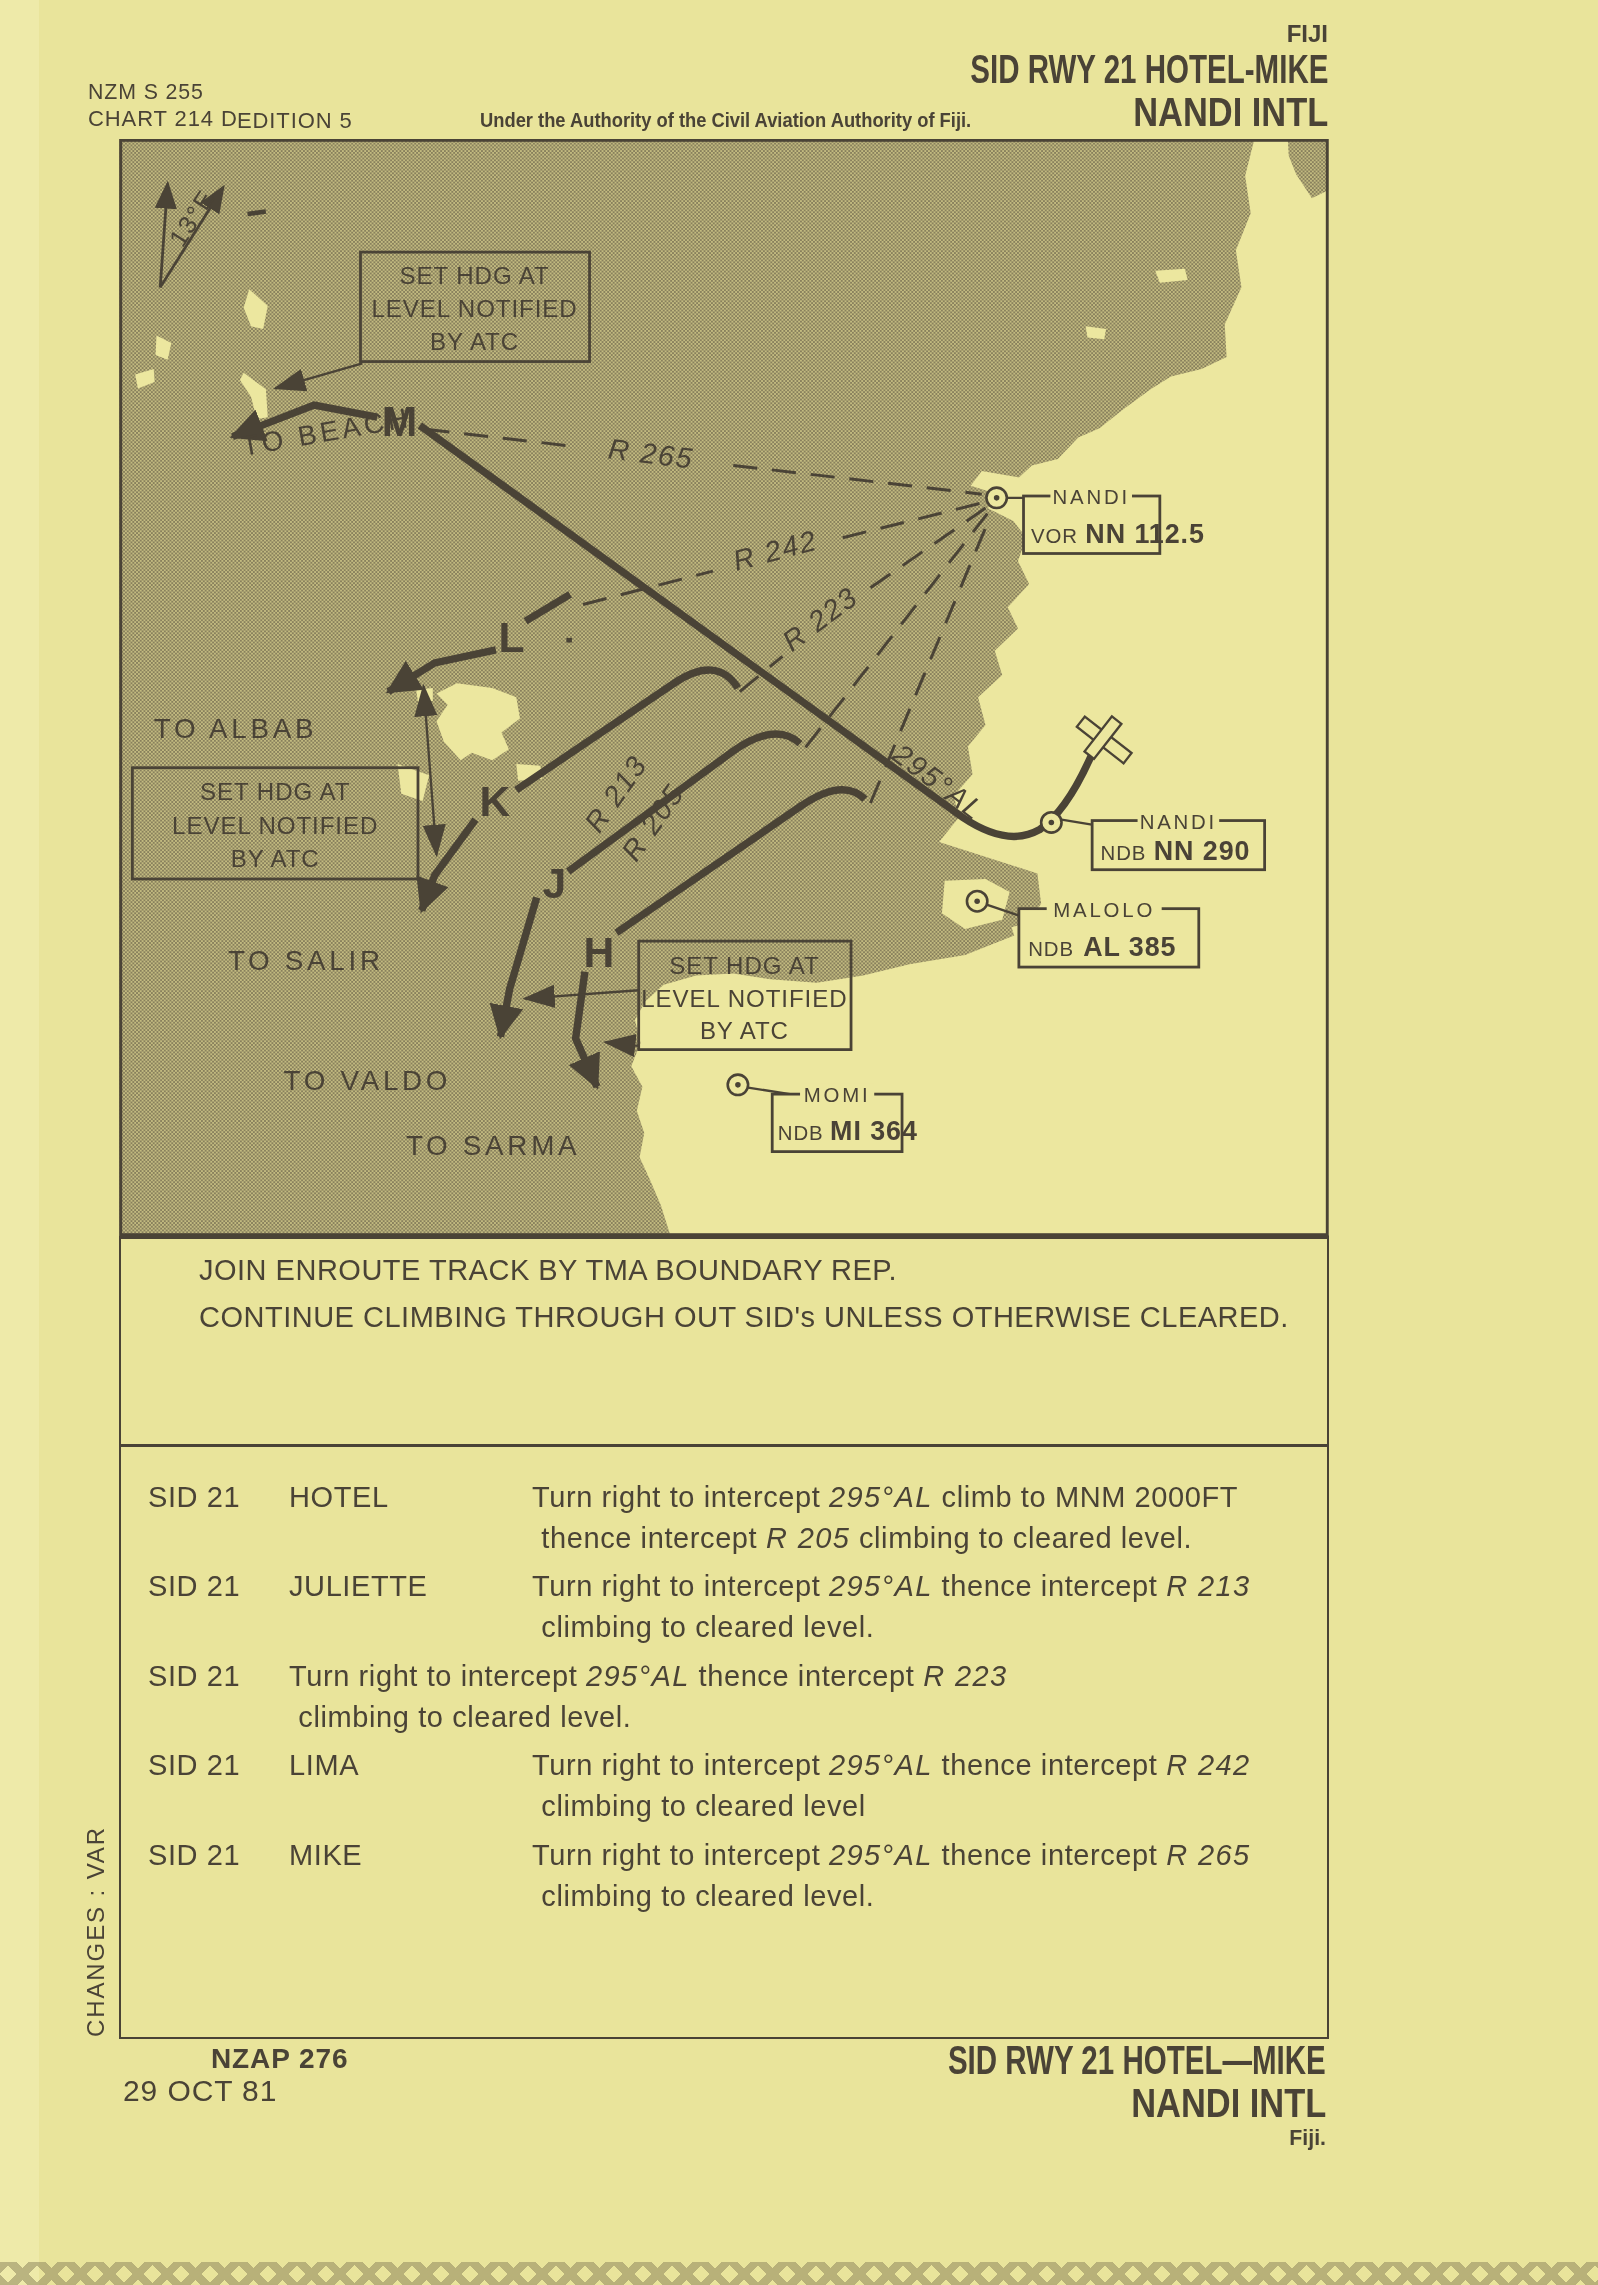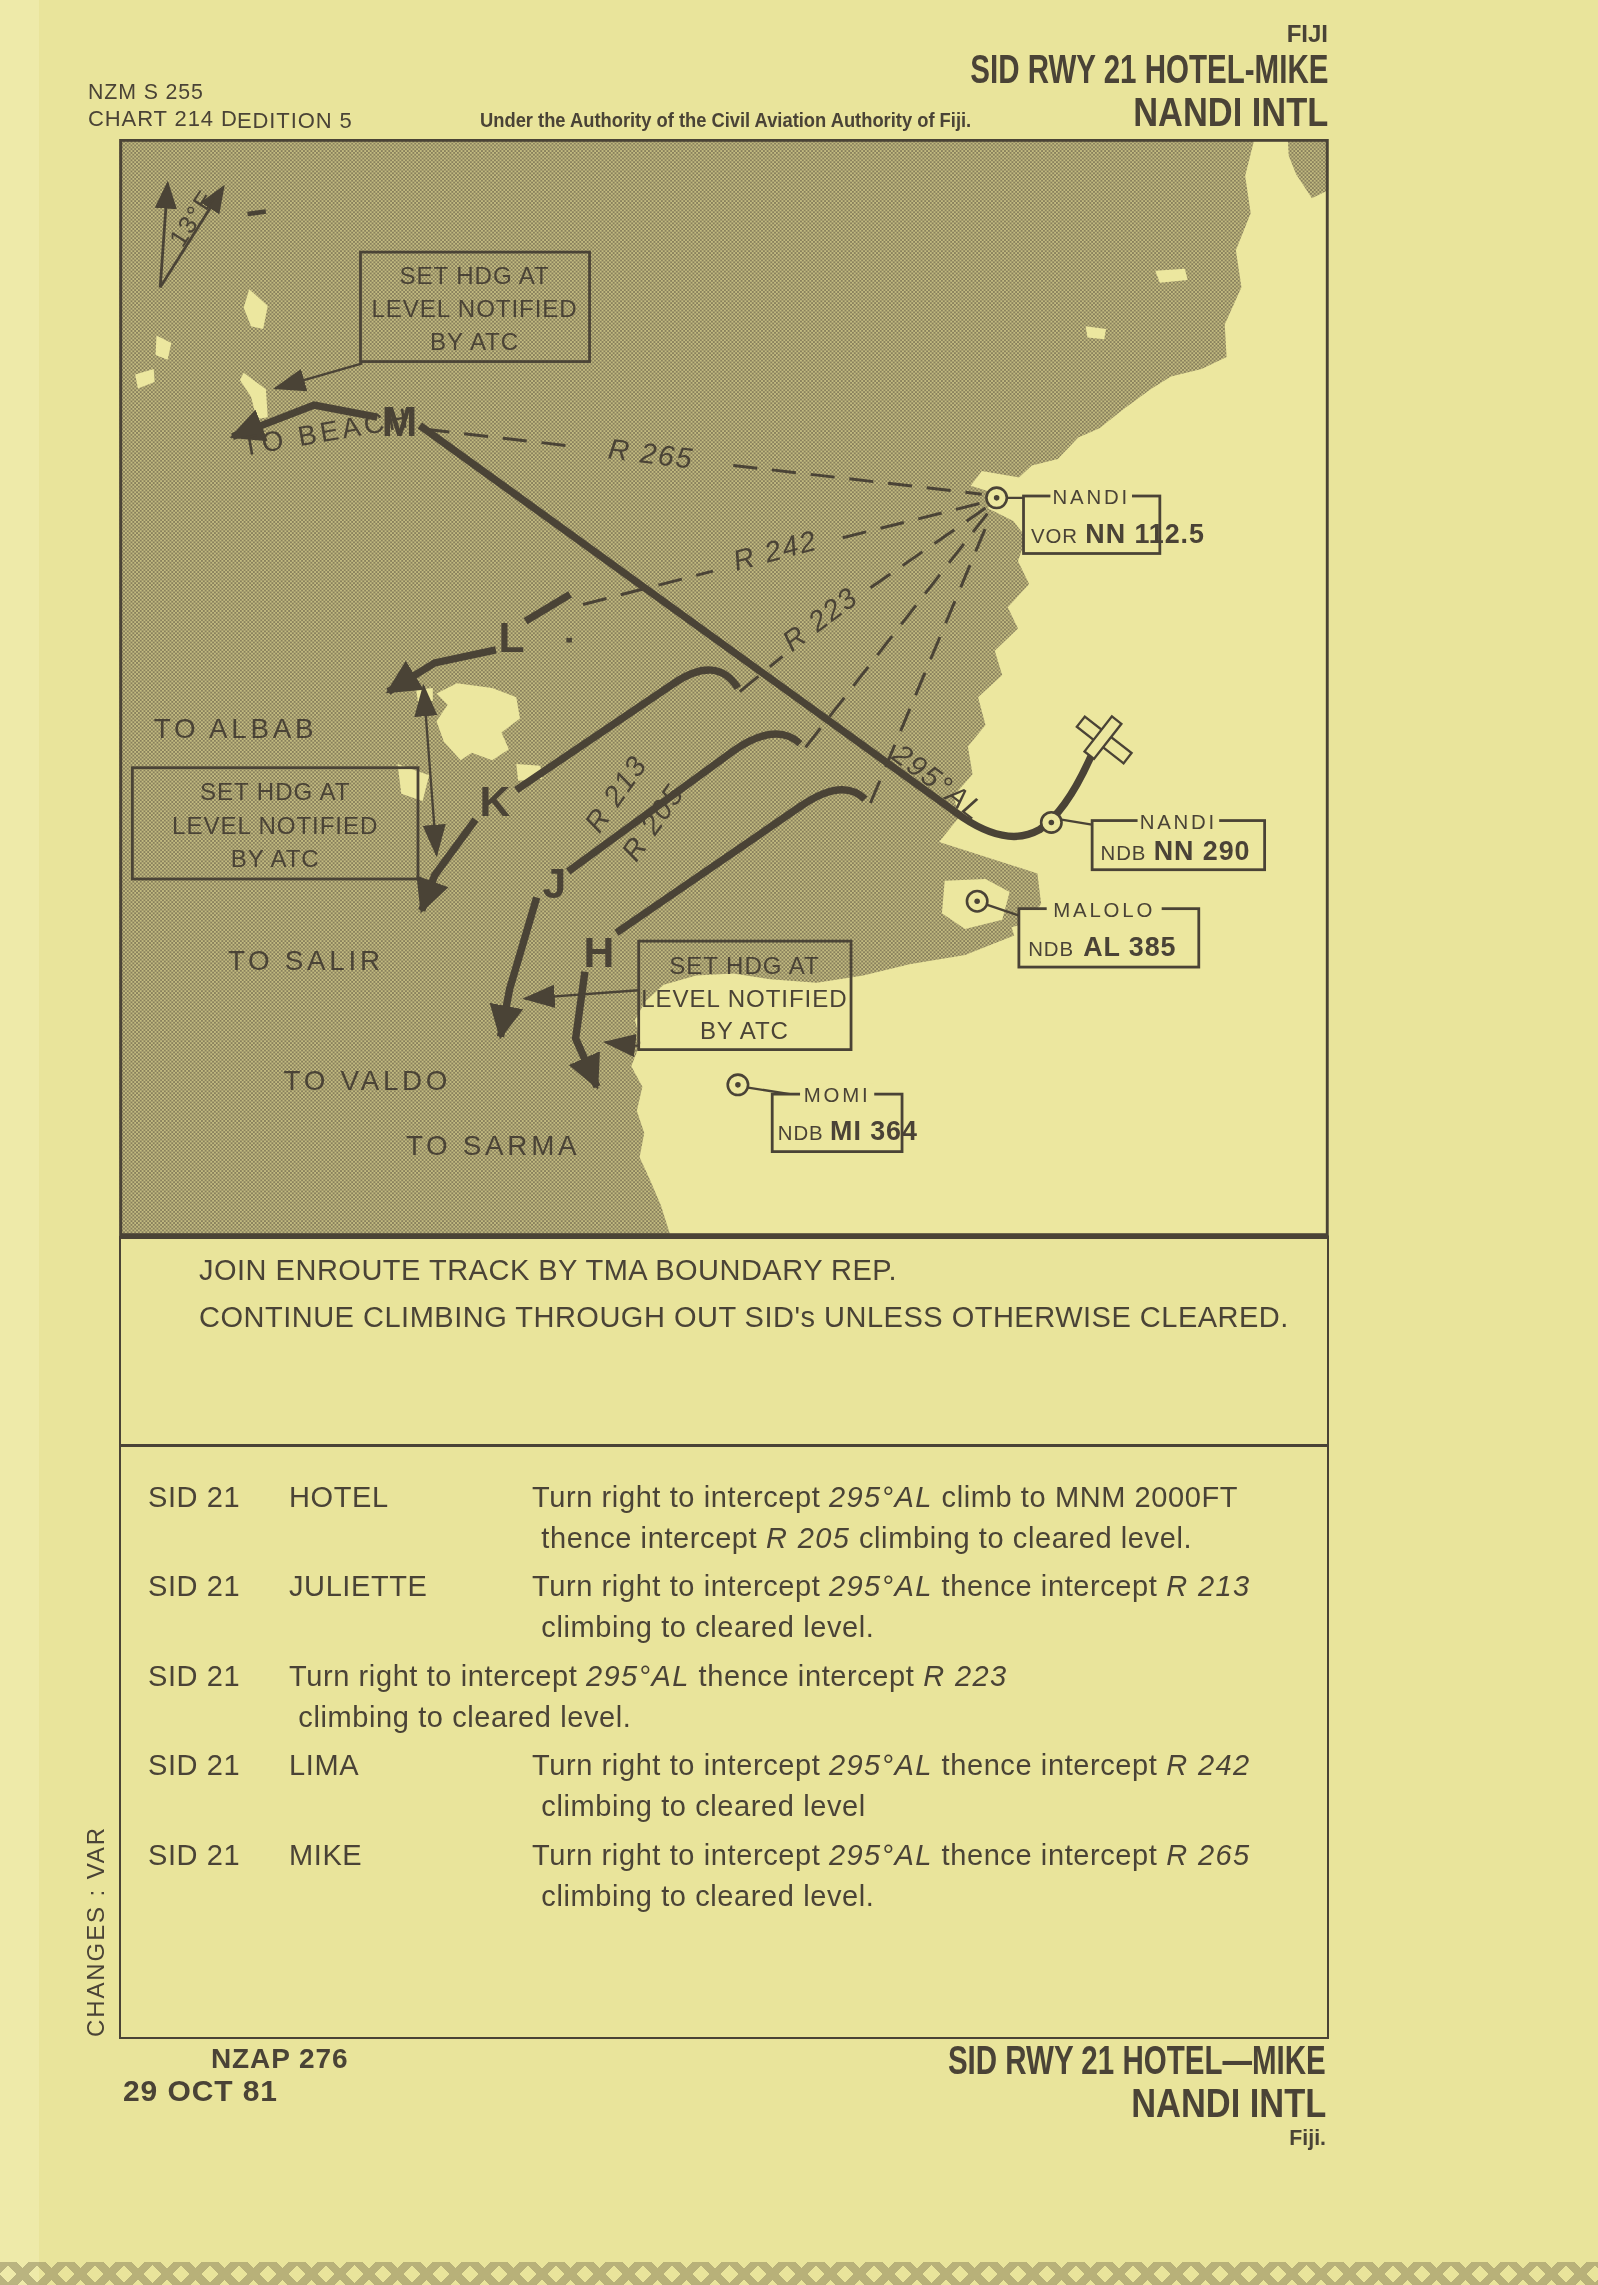--- a/index.html
+++ b/index.html
@@ -30,21 +30,21 @@
   .note2{left:199px;top:1301px;font-size:29px;letter-spacing:0.5px;}
   
   #sid-rows{left:148px;top:1477px;width:1159px;}
   .sid-row{display:grid;grid-template-columns:141px 243px 1fr;margin-bottom:7.4px;font-size:29px;letter-spacing:0.6px;}
   .desc-line{line-height:41px;white-space:nowrap;}
   .desc-line2{padding-left:9.3px;}
   .sid-prefix,.sid-name{line-height:41px;}
   .it{font-style:italic;letter-spacing:1.4px;}
   
   .ftr-ref{left:211px;top:2043px;font-size:28px;font-weight:bold;letter-spacing:0.9px;}
-  .ftr-date{left:123px;top:2074px;font-size:30px;font-weight:bold;letter-spacing:0.9px;}
+  .ftr-date{left:123px;top:2074px;font-size:30px;font-weight:normal;letter-spacing:0.9px;}
   .ftr-title{right:272px;top:2037px;font-size:41px;font-weight:bold;white-space:nowrap;}
   .ftr-title .cond{transform:scaleX(.72);}
   .ftr-sub{right:272px;top:2080px;font-size:41px;font-weight:bold;white-space:nowrap;}
   .ftr-sub .cond{transform:scaleX(.84);}
   .ftr-region{right:272px;top:2126px;font-size:21.3px;font-weight:bold;margin-left:22px;}
   .changes{left:82px;top:2037px;font-size:24px;letter-spacing:1.9px;transform:rotate(-90deg);transform-origin:0 0;white-space:nowrap;}
   
   .mt{fill:#4a4336;font-family:"Liberation Sans",sans-serif;}
   .dest{font-size:30px;letter-spacing:4px;}
   .wpt{font-size:46px;font-weight:bold;}

